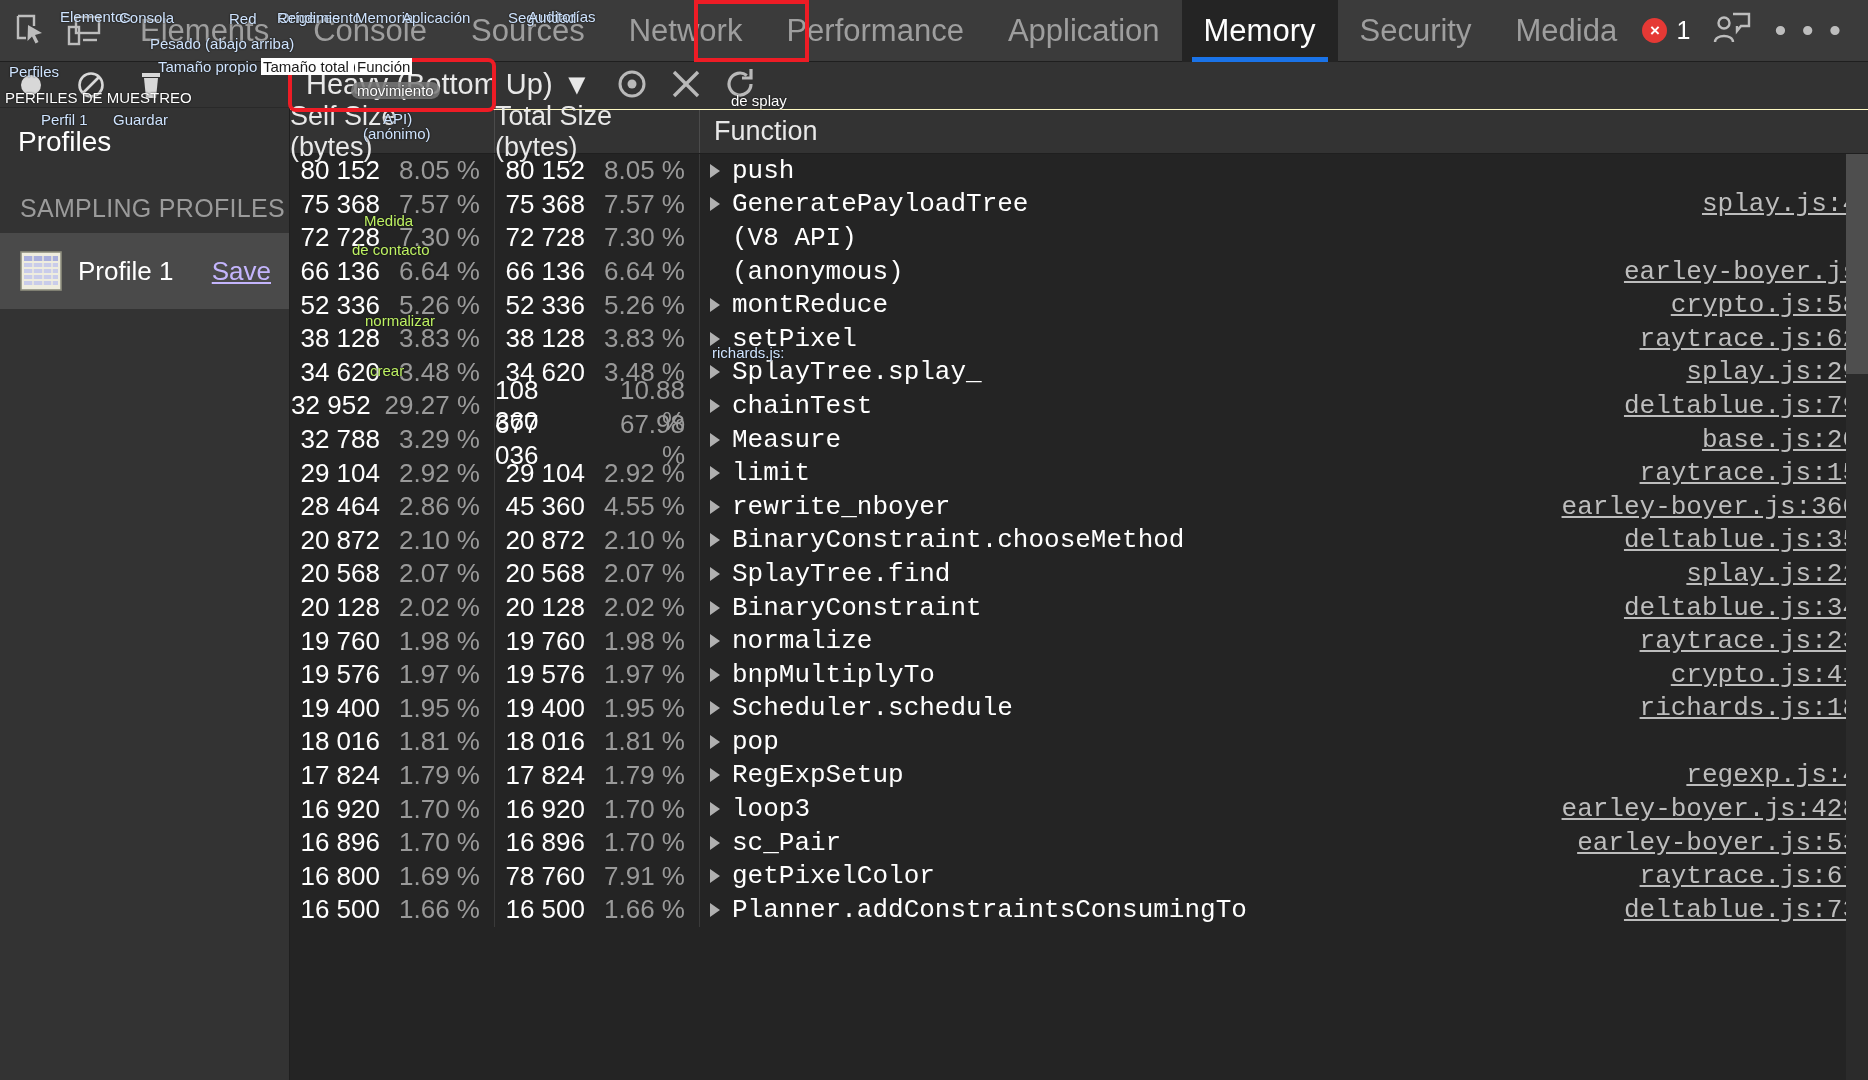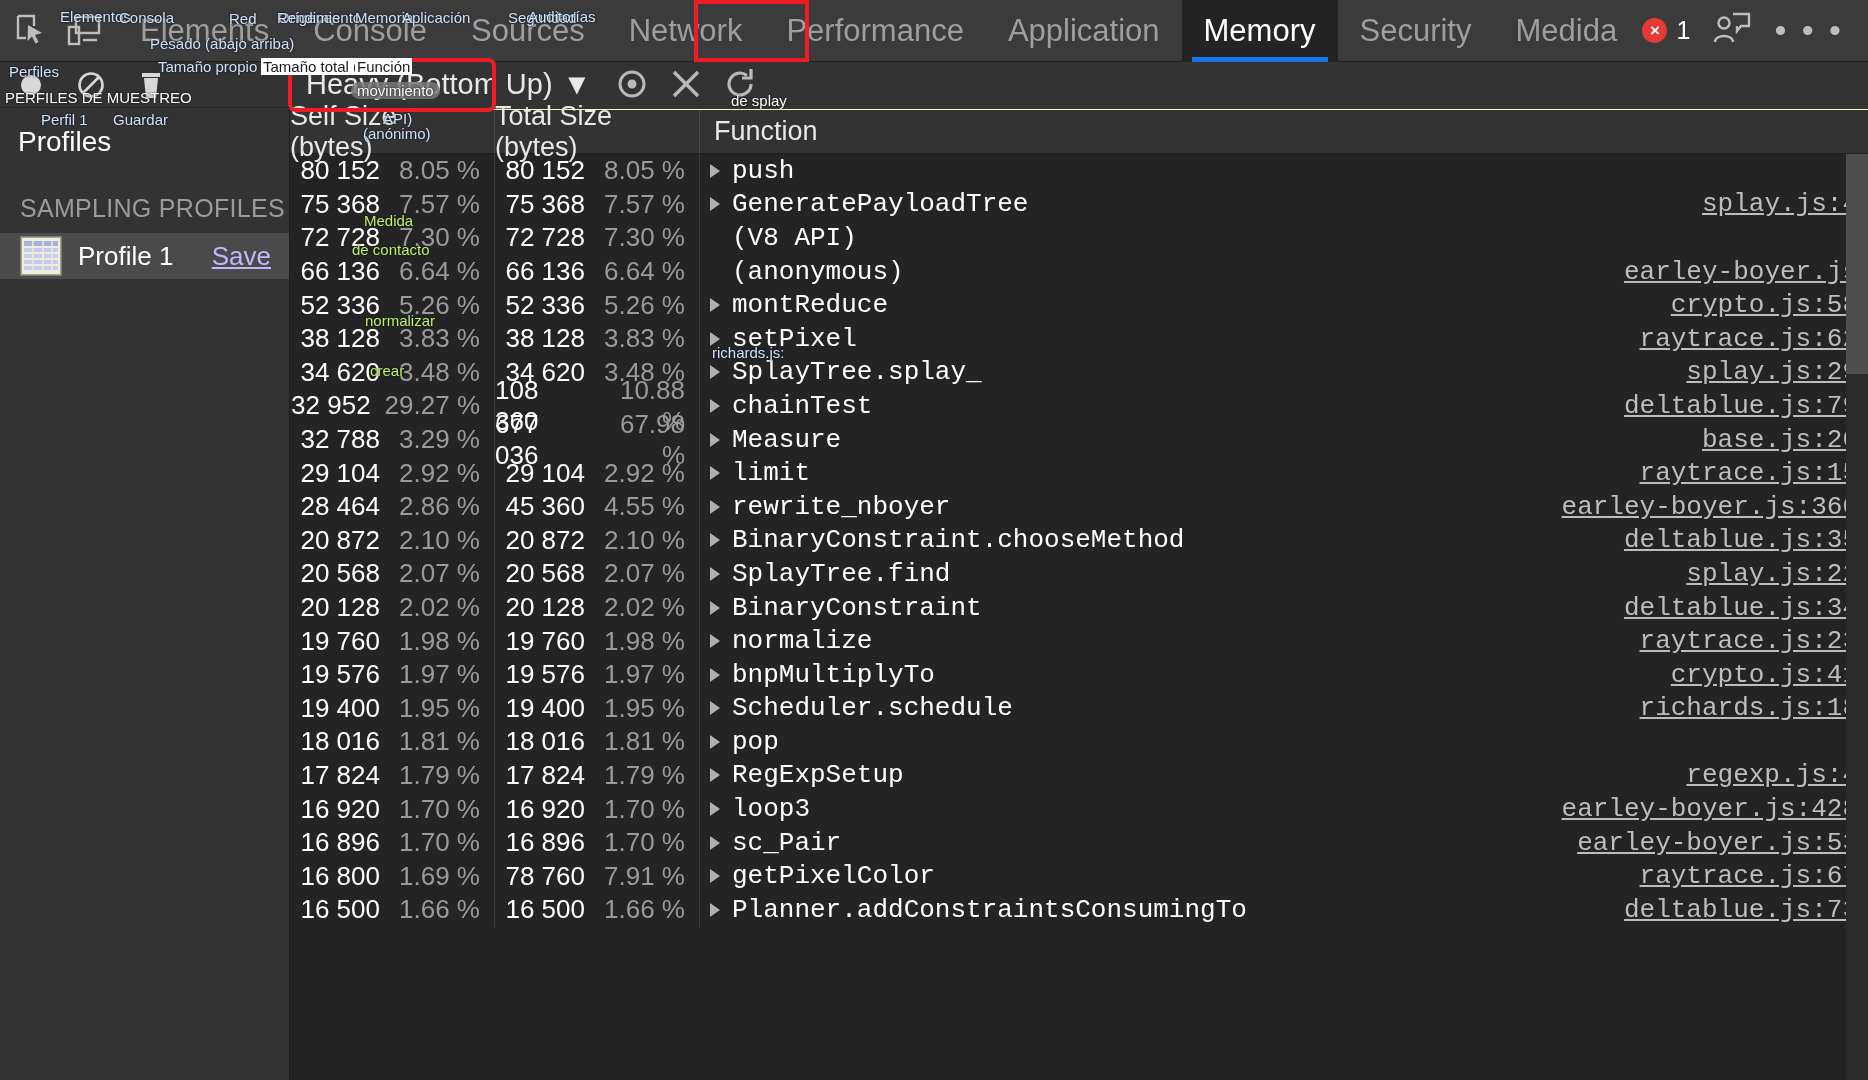--- a/index.html
+++ b/index.html
@@ -59,21 +59,21 @@
   .side-icon { width: 34px; height: 34px; display: flex; align-items: center; justify-content: center; }
   .sidebar-title {
     padding: 18px 0 6px 18px; color: #ffffff; font-size: 28px;
   }
   .section-hdr {
     margin-top: 20px; padding: 10px 0 10px 20px;
     color: #9b9b9b; font-size: 25px; letter-spacing: .3px;
     background: #333333;
   }
   .profile-row {
-    height: 46px; display: flex; align-items: center; gap: 16px;
+    height: 76px; display: flex; align-items: center; gap: 16px;
     padding: 0 18px 0 20px; background: #4a4a4a;
   }
   .profile-icon-box { width: 42px; height: 40px; flex: none; }
   .profile-name { color: #ffffff; font-size: 26px; flex: 1; }
   .profile-save { color: #c4b5fd; font-size: 26px; text-decoration: underline; }
 
   
   .main { position: absolute; left: 290px; top: 62px; width: 1578px; height: 1018px; background: #242424; }
   .main-toolbar {
     height: 48px; display: flex; align-items: flex-start; gap: 0;

